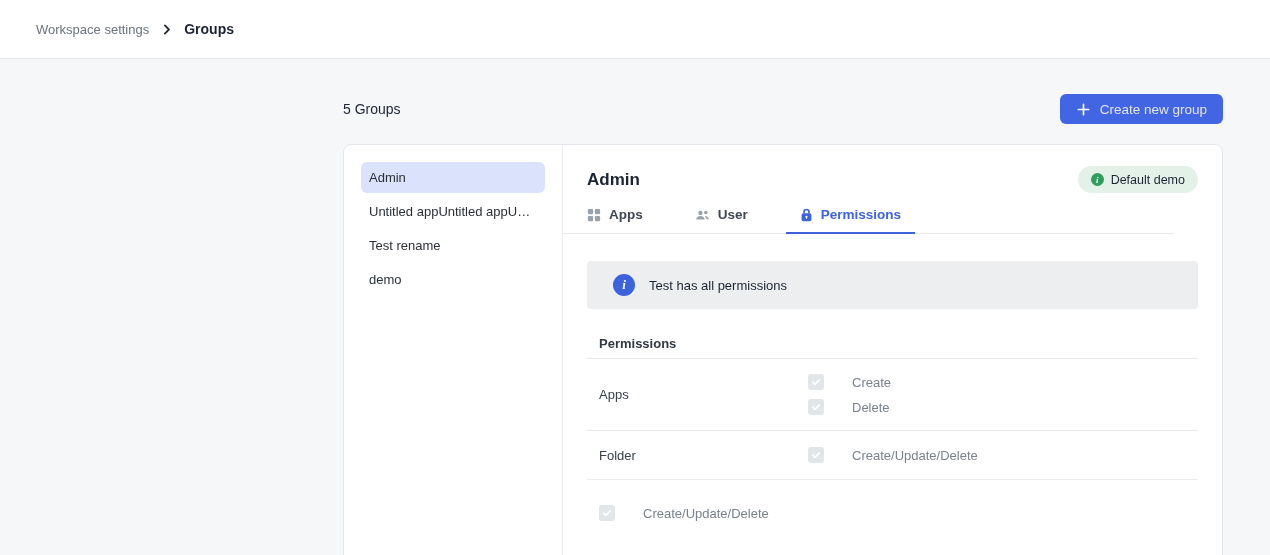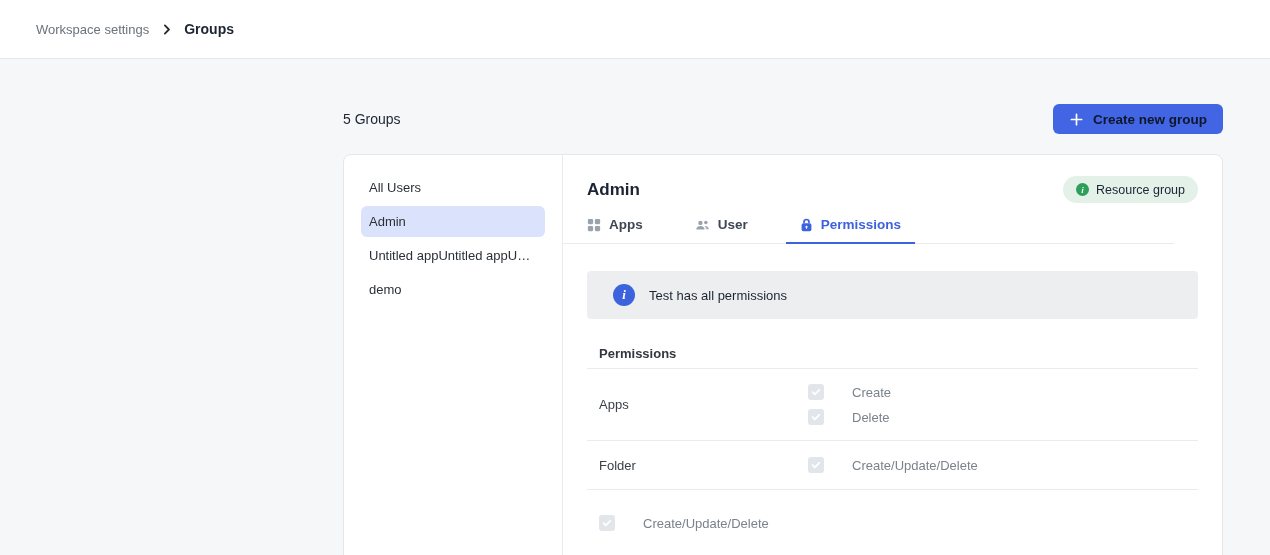--- a/index.html
+++ b/index.html
@@ -9,24 +9,24 @@
 
   
   .topbar { height:59px; background:#FFFFFF; border-bottom:1px solid #E7E9EC;
             display:flex; align-items:center; padding:0 36px; }
   .crumb-parent { font-size:13px; color:#6A727C; cursor:pointer; }
   .crumb-chevron { margin:0 11px; display:flex; align-items:center; }
   .crumb-current { font-size:14px; font-weight:700; color:#1C2433; }
 
   
   .content { position:absolute; left:343px; top:59px; width:880px; }
-  .toolbar { margin-top:45px; height:30px; display:flex; align-items:center; justify-content:space-between; }
+  .toolbar { margin-top:35px; height:30px; display:flex; align-items:center; justify-content:space-between; }
   .groups-count { font-size:14px; font-weight:500; color:#1C2433; }
   .btn-primary { height:30px; padding:0 16px; background:#4265E4; border:none; border-radius:6px;
-                 color:#0f172a; font-family:inherit; font-size:13.5px; font-weight:700;
+                 color:#e5e5e5; font-family:inherit; font-size:13.5px; font-weight:400;
                  display:flex; align-items:center; gap:9px; cursor:pointer; }
 
   
   .card { margin-top:20px; height:420px; background:#fff; border:1px solid #E4E7EB;
           border-radius:8px; display:flex; overflow:hidden; }
 
   
   .grouplist { width:219px; flex:0 0 219px; border-right:1px solid #E9EBEE; padding-top:17px; }
   .group-item { height:31px; margin:0 17px 3px; padding:0 8px; display:flex; align-items:center;
                 border-radius:6px; font-size:13px; color:#2B3036; cursor:pointer;
@@ -103,41 +103,41 @@
               <path d="M8 2.5v11M2.5 8h11"></path>
             </svg>
         </span>
         <span>Create new group</span>
       </button>
     </div>
 
     <section class="card">
 
       <aside class="grouplist">
-        <div class="group-item">
-          <span>All Users</span>
-        </div>
         <div class="group-item selected">
           <span>Admin</span>
         </div>
         <div class="group-item">
           <span>Untitled appUntitled appUntitle…</span>
+        </div>
+        <div class="group-item">
+          <span>Test rename</span>
         </div>
         <div class="group-item">
           <span>demo</span>
         </div>
       </aside>
 
       <div class="panel">
 
         <div class="panel-head">
           <h2 class="panel-title">Admin</h2>
           <span class="badge">
             <span class="badge-dot">i</span>
-            <span>Resource group</span>
+            <span>Default demo</span>
           </span>
         </div>
 
         <div class="tabbar">
           <div class="tab">
             <span class="icon-gray" style="display:flex;">
               <svg width="14" height="14" viewBox="0 0 16 16" fill="#9AA2AB">
                 <rect x="1" y="1" width="6" height="6" rx="1.3"></rect>
                   <rect x="9" y="1" width="6" height="6" rx="1.3"></rect>
                 <rect x="1" y="9" width="6" height="6" rx="1.3"></rect>

